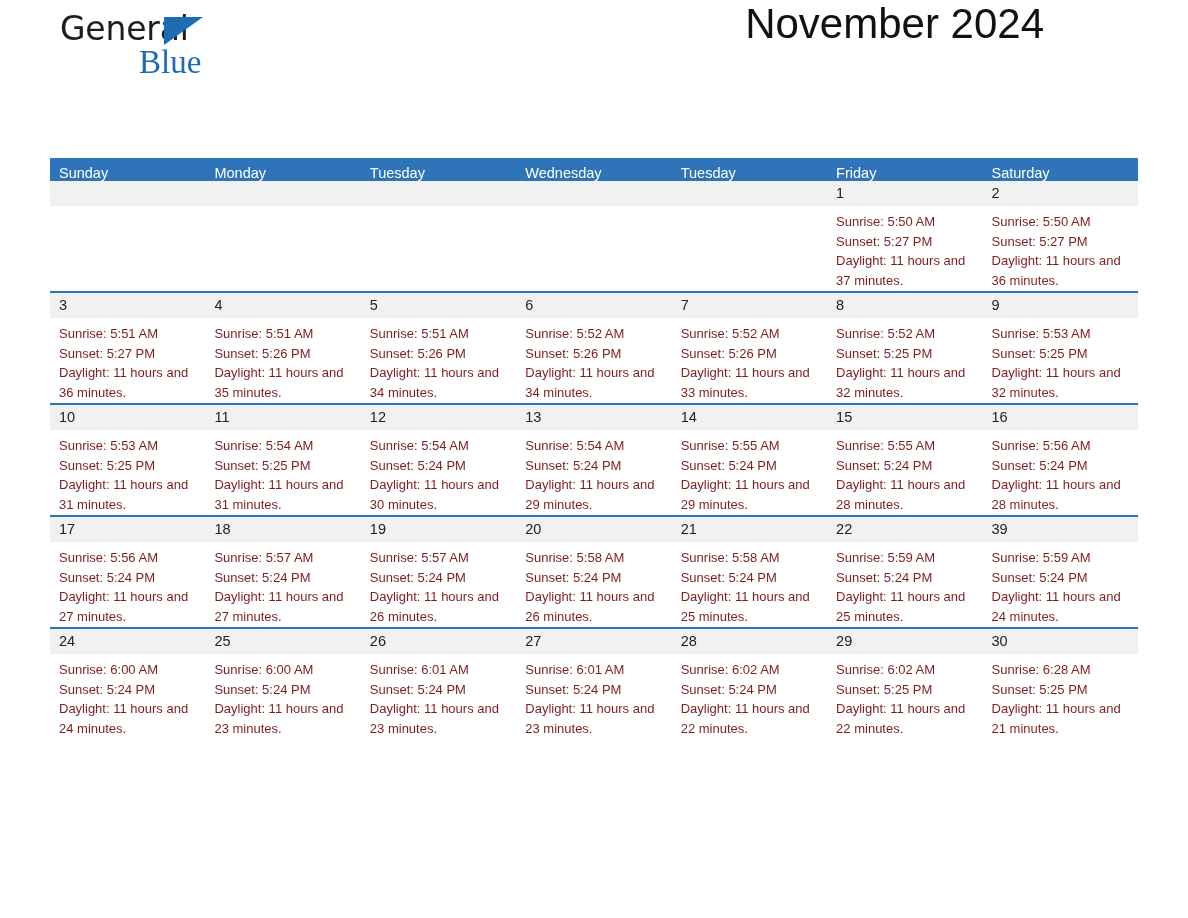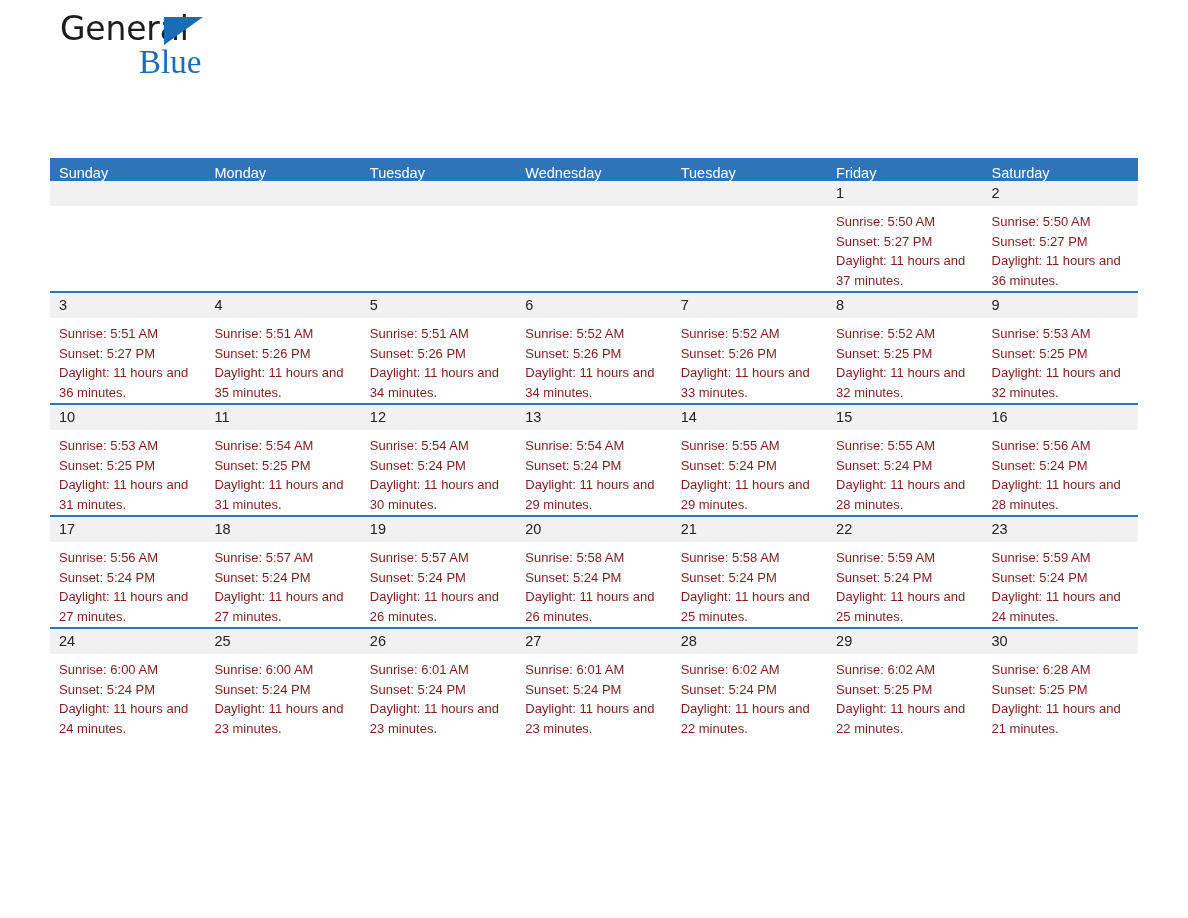--- a/index.html
+++ b/index.html
@@ -147,20 +147,21 @@
 
 <div class="page">
 
   <div class="top">
     <div class="logo">
       <span class="logo-general">General</span>
       <span class="logo-tri"></span>
       <span class="logo-blue">Blue</span>
     </div>
     <div class="title-block">
+      <div class="month-title">November 2024</div>
     </div>
   </div>
 
   <table class="calendar">
     <thead>
       <tr>
         <th>Sunday</th>
         <th>Monday</th>
         <th>Tuesday</th>
         <th>Wednesday</th>
@@ -362,21 +363,21 @@
           </td>
           <td>
             <span class="daynum">22</span>
             <div class="cell-body">
               <div>Sunrise: 5:59 AM</div>
               <div>Sunset: 5:24 PM</div>
               <div class="daylight-line">Daylight: 11 hours and 25 minutes.</div>
             </div>
           </td>
           <td>
-            <span class="daynum">23</span>
+            <span class="daynum">39</span>
             <div class="cell-body">
               <div>Sunrise: 5:59 AM</div>
               <div>Sunset: 5:24 PM</div>
               <div class="daylight-line">Daylight: 11 hours and 24 minutes.</div>
             </div>
           </td>
         </tr>
         <tr class="week">
           <td>
             <span class="daynum">24</span>

